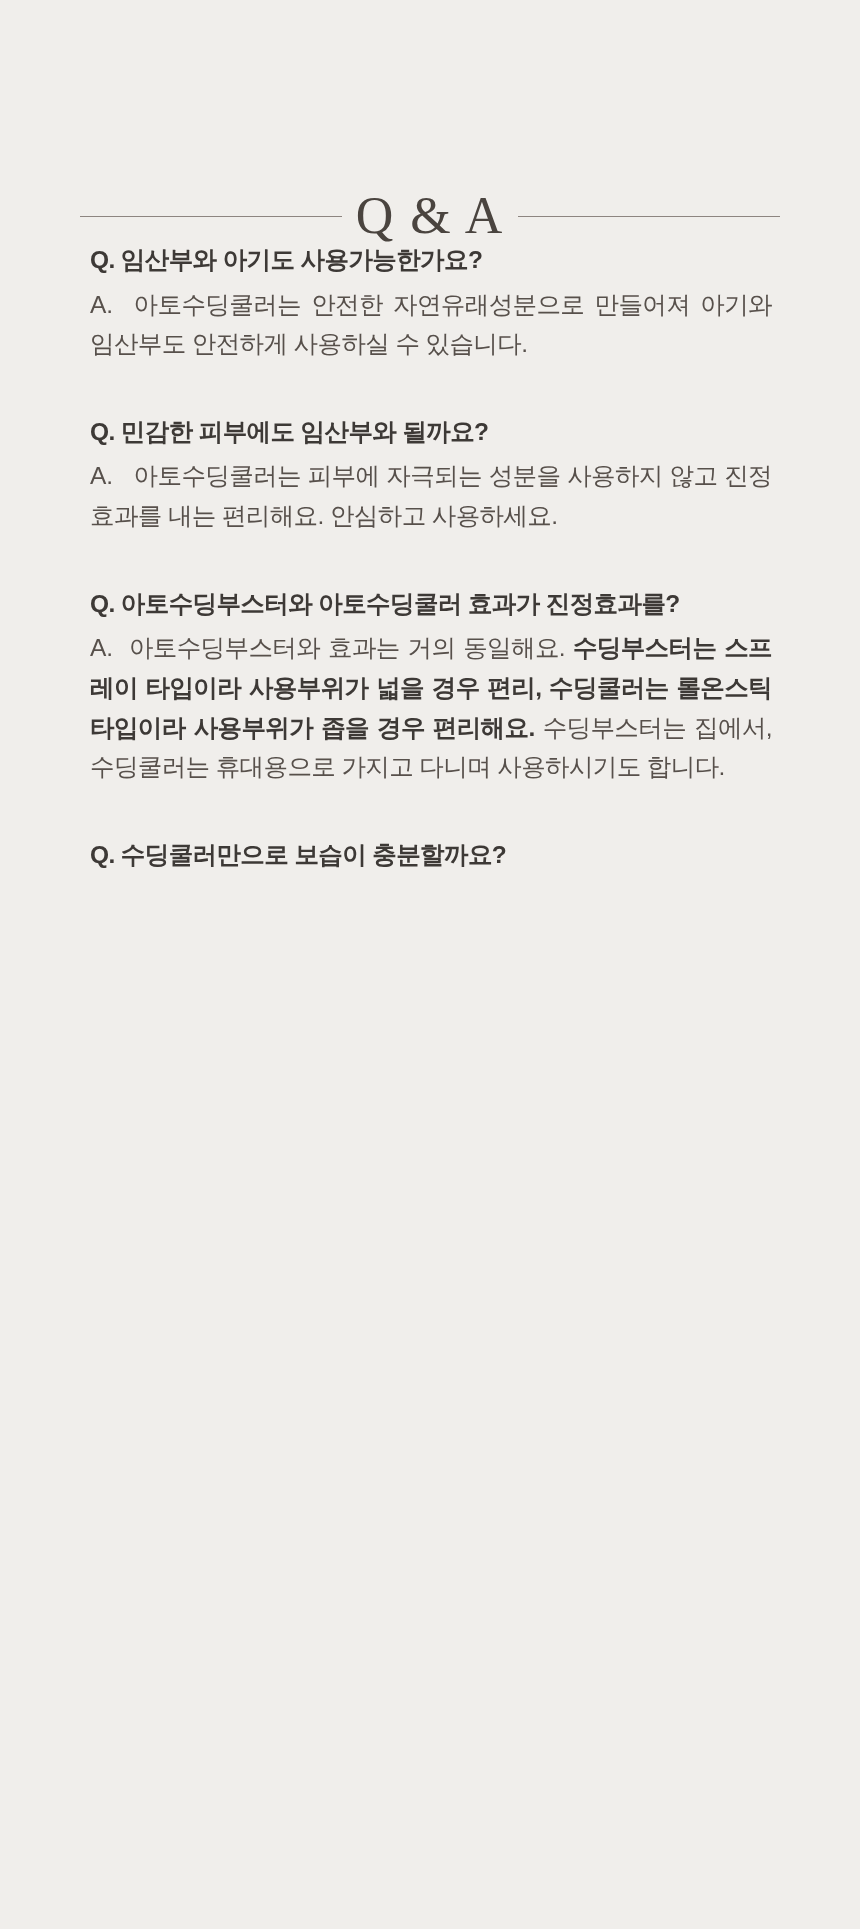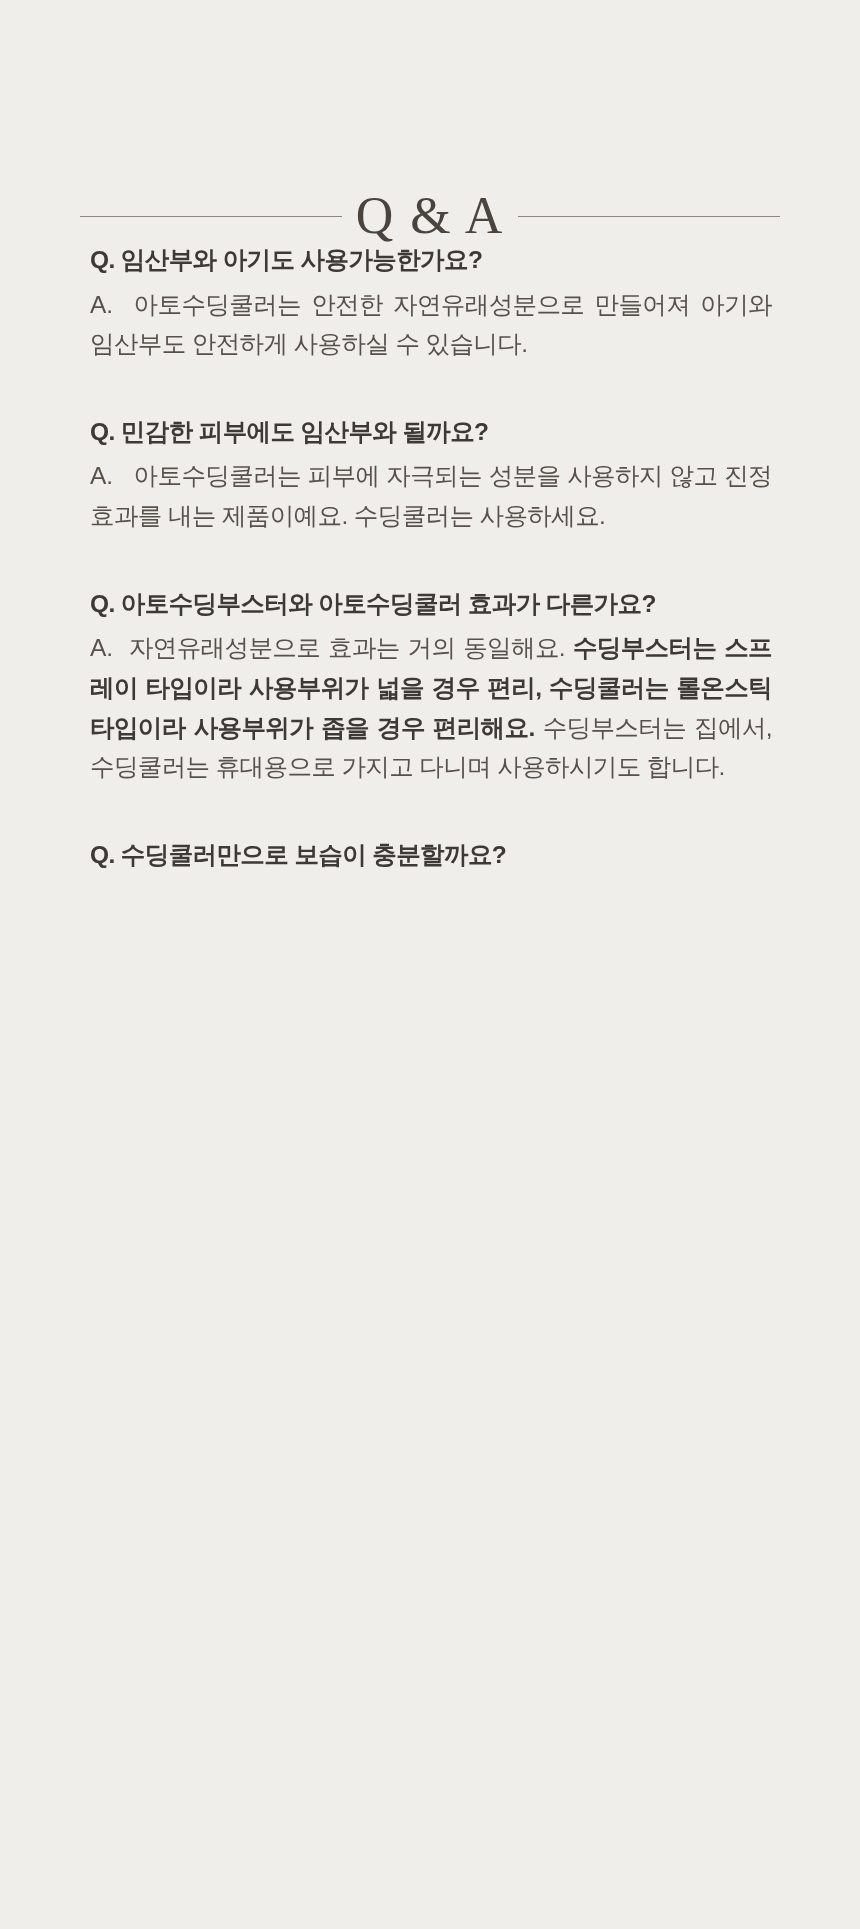--- a/index.html
+++ b/index.html
@@ -92,26 +92,26 @@
 
   <div class="qa-list">
 
     <div class="qa-item">
       <div class="qa-question">Q. 임산부와 아기도 사용가능한가요?</div>
       <div class="qa-answer"><span class="lead">A.</span>&nbsp; <span>아토수딩쿨러는 안전한 자연유래성분으로 만들어져 아기와 임산부도 안전하게 사용하실 수 있습니다.</span></div>
     </div>
 
     <div class="qa-item">
       <div class="qa-question">Q. 민감한 피부에도 임산부와 될까요?</div>
-      <div class="qa-answer"><span class="lead">A.</span>&nbsp;&nbsp; <span>아토수딩쿨러는 피부에 자극되는 성분을 사용하지 않고 진정효과를 내는 제품이예요. 수딩쿨러는 사용하세요.</span></div>
+      <div class="qa-answer"><span class="lead">A.</span>&nbsp;&nbsp; <span>아토수딩쿨러는 피부에 자극되는 성분을 사용하지 않고 진정효과를 내는 편리해요. 안심하고 사용하세요.</span></div>
     </div>
 
     <div class="qa-item">
-      <div class="qa-question">Q. 아토수딩부스터와 아토수딩쿨러 효과가 다른가요?</div>
-      <div class="qa-answer"><span class="lead">A.</span>&nbsp; <span>자연유래성분으로 효과는 거의 동일해요. </span><b>수딩부스터는 스프레이 타입이라 사용부위가 넓을 경우 편리,  수딩쿨러는  롤온스틱타입이라  사용부위가 좁을 경우 편리해요.</b><span> 수딩부스터는 집에서, 수딩쿨러는 휴대용으로 가지고 다니며 사용하시기도 합니다.</span></div>
+      <div class="qa-question">Q. 아토수딩부스터와 아토수딩쿨러 효과가 진정효과를?</div>
+      <div class="qa-answer"><span class="lead">A.</span>&nbsp; <span>아토수딩부스터와 효과는 거의 동일해요. </span><b>수딩부스터는 스프레이 타입이라 사용부위가 넓을 경우 편리,  수딩쿨러는  롤온스틱타입이라  사용부위가 좁을 경우 편리해요.</b><span> 수딩부스터는 집에서, 수딩쿨러는 휴대용으로 가지고 다니며 사용하시기도 합니다.</span></div>
     </div>
 
     <div class="qa-item">
       <div class="qa-question">Q. 수딩쿨러만으로 보습이 충분할까요?</div>
     </div>
 
   </div>
 </div>
 
 </body></html>

